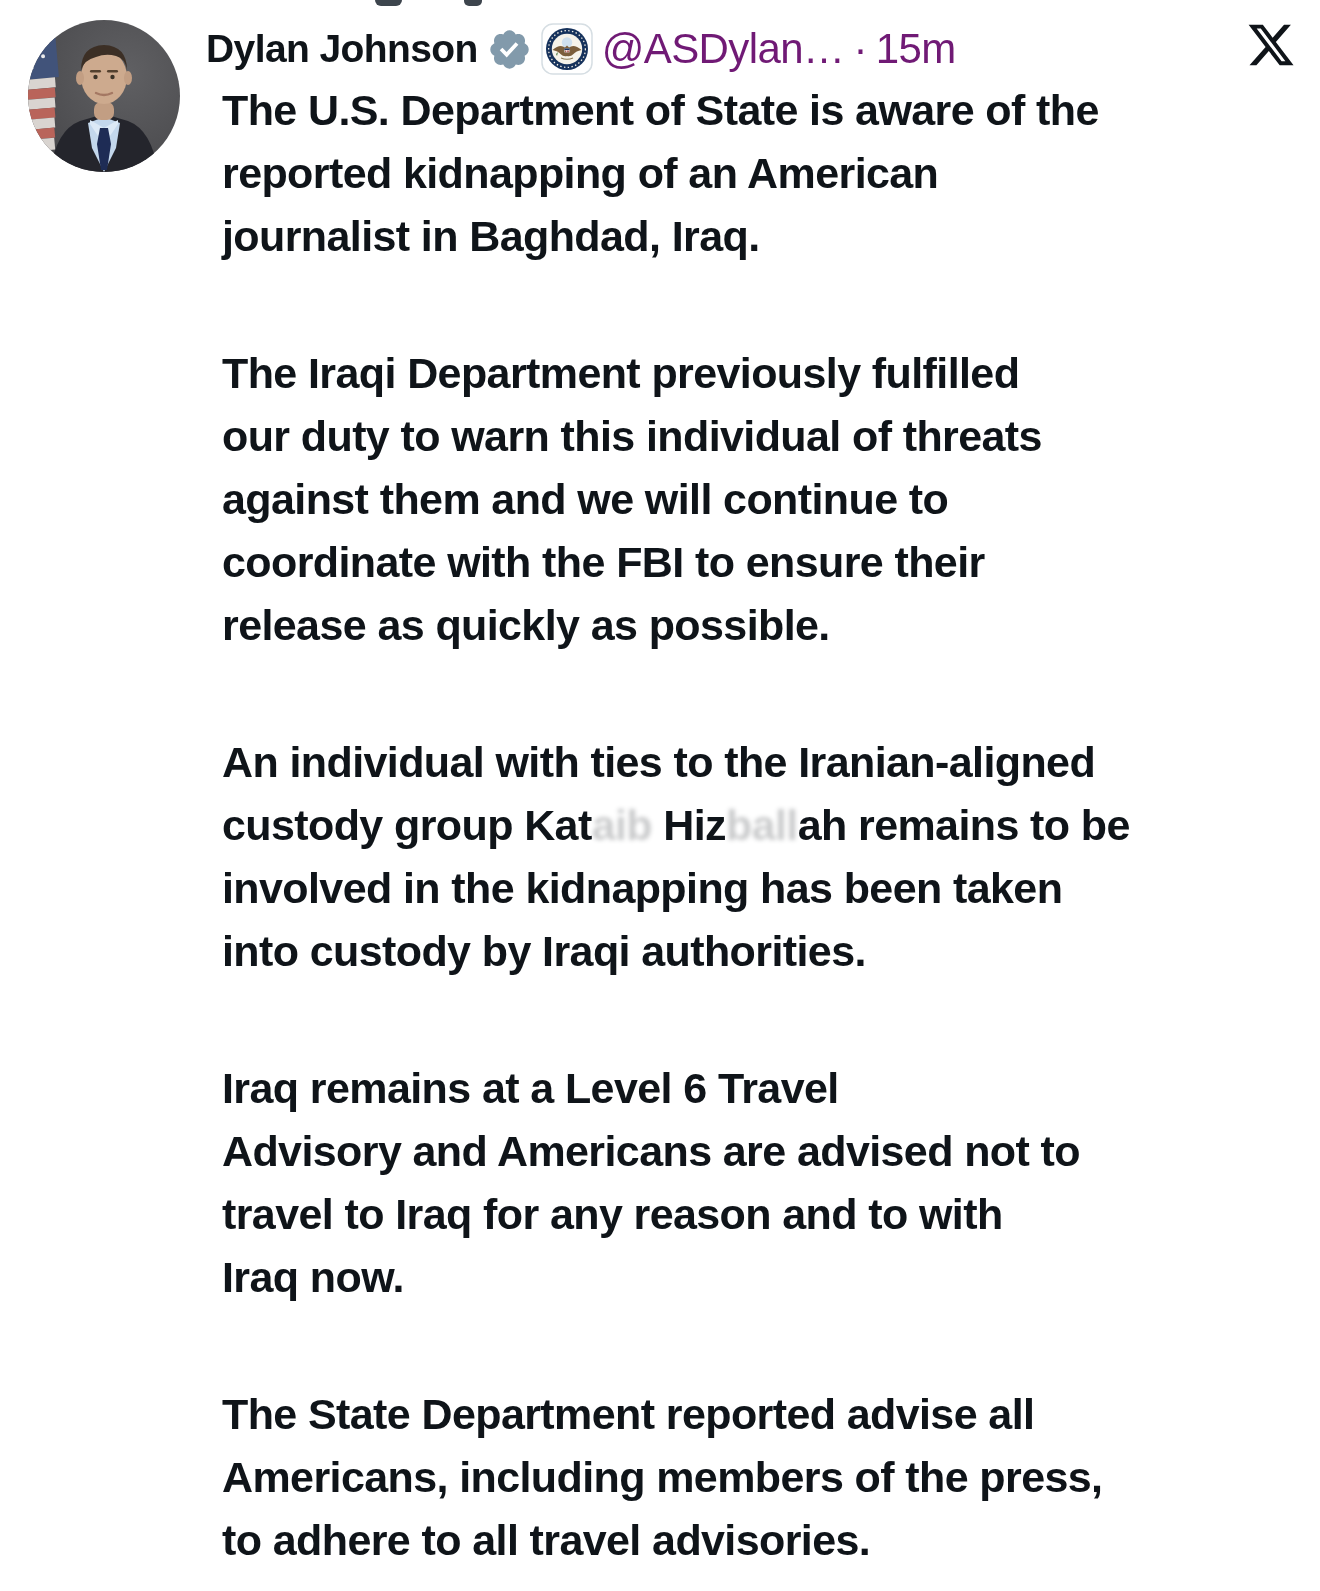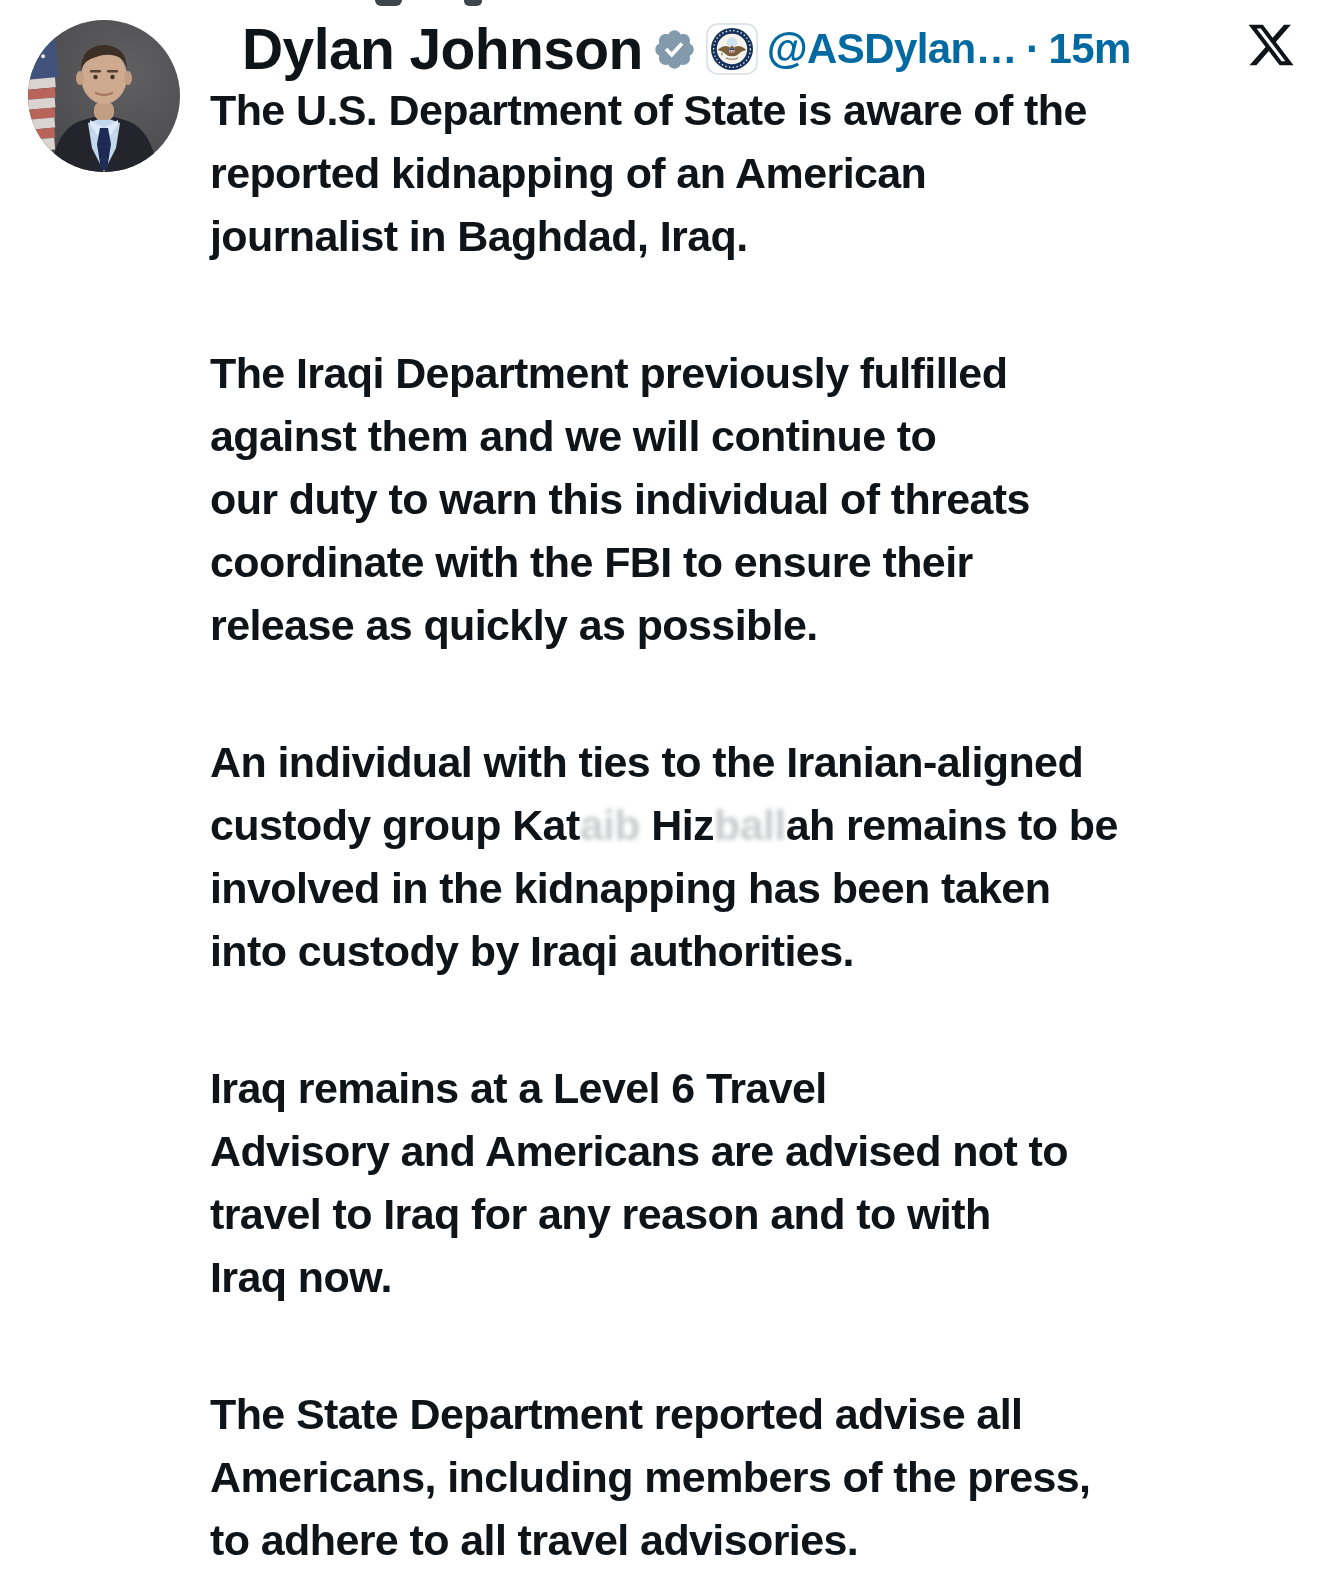--- a/index.html
+++ b/index.html
@@ -25,38 +25,38 @@
     cursor: pointer;
   }
   .avatar svg { display: block; }
 
   .header-row {
     position: absolute; left: 206px; top: 18px; height: 62px;
     display: flex; align-items: center; gap: 9px;
     white-space: nowrap;
   }
   .display-name {
-    font-size: 57px; font-weight: 700; color: #0f1419;
-    letter-spacing: -0.6px; cursor: pointer; margin-left: 36px;
+    font-size: 39px; font-weight: 700; color: #0f1419;
+    letter-spacing: -0.6px; cursor: pointer;
   }
   .badge { display: inline-flex; align-items: center; justify-content: center; cursor: pointer; }
   .handle-group { display: inline-flex; align-items: center; gap: 9px; }
   .handle, .sep, .timestamp {
-    font-size: 42px; font-weight: 700; color: #0369a1; letter-spacing: -0.6px; text-align: center;
+    font-size: 42px; font-weight: 400; color: #701a75; letter-spacing: -0.6px; text-align: center;
   }
   .handle, .timestamp { cursor: pointer; }
 
   .x-logo { position: absolute; left: 1246px; top: 20px; width: 50px; height: 50px; cursor: pointer; }
 
   .tweet-body {
     position: absolute; left: 206px; top: 79px; width: 1114px;
     font-size: 43px; line-height: 63px; font-weight: 700;
     color: #0f1419; letter-spacing: -0.6px;
   }
-  .t-para { margin: 0 0 74px 4px; }
+  .t-para { margin: 0 0 74px 16px; }
   .t-para:last-child { margin-bottom: 0; }
   .t-line { white-space: pre; }
   .smudge {
     color: rgba(15, 20, 25, 0.22);
     filter: blur(2px);
   }
 </style>
 </head>
 <body>
 
@@ -156,22 +156,22 @@
   <div class="tweet-body">
 
     <div class="t-para">
       <div class="t-line">The U.S. Department of State is aware of the</div>
       <div class="t-line">reported kidnapping of an American</div>
       <div class="t-line">journalist in Baghdad, Iraq.</div>
     </div>
 
     <div class="t-para">
       <div class="t-line">The Iraqi Department previously fulfilled</div>
+      <div class="t-line">our duty to warn this individual of threats</div>
       <div class="t-line">against them and we will continue to</div>
-      <div class="t-line">our duty to warn this individual of threats</div>
       <div class="t-line">coordinate with the FBI to ensure their</div>
       <div class="t-line">release as quickly as possible.</div>
     </div>
 
     <div class="t-para">
       <div class="t-line">An individual with ties to the Iranian-aligned</div>
       <div class="t-line"><span>custody group Kat</span><span class="smudge">aib</span><span> Hiz</span><span class="smudge">ball</span><span>ah remains to be</span></div>
       <div class="t-line">involved in the kidnapping has been taken</div>
       <div class="t-line">into custody by Iraqi authorities.</div>
     </div>

